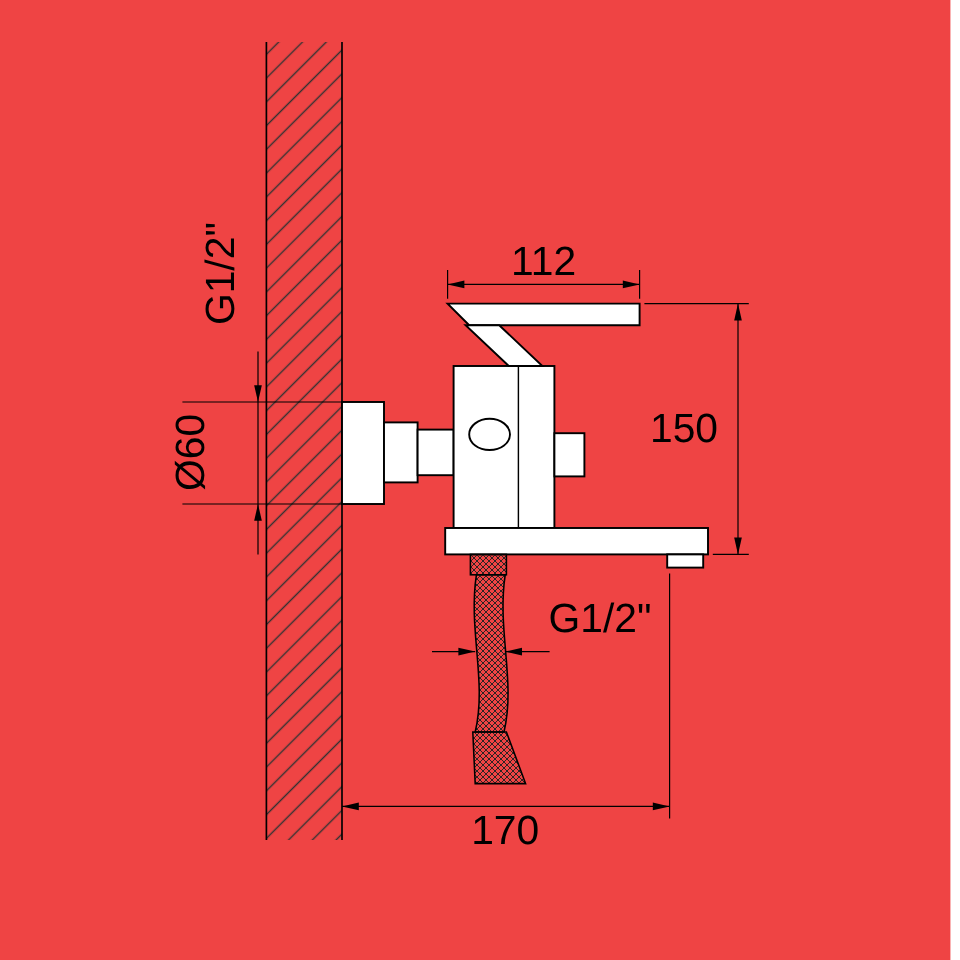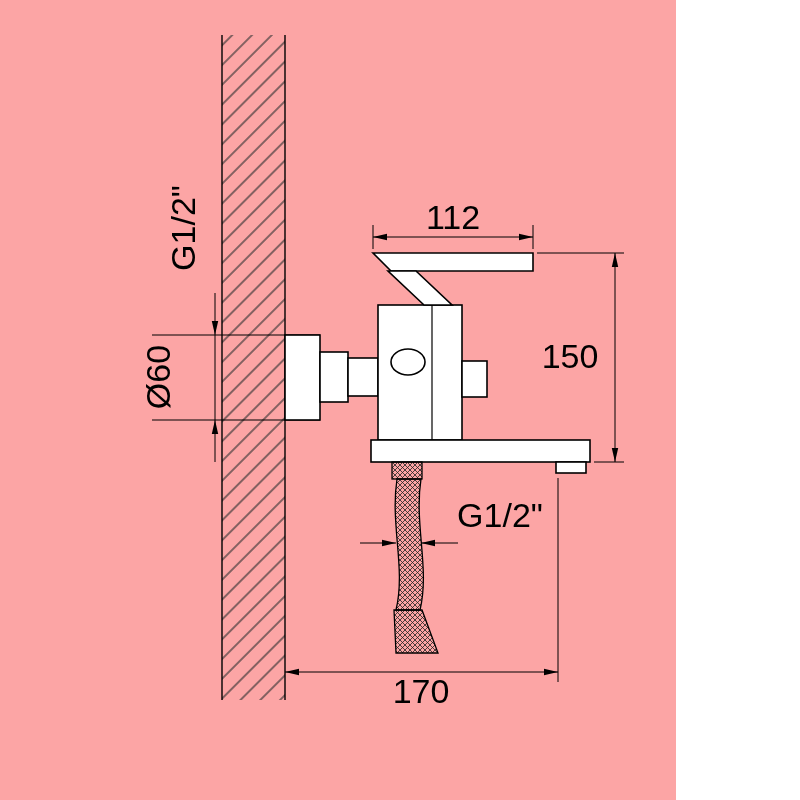--- a/index.html
+++ b/index.html
@@ -1,19 +1,19 @@
 <!DOCTYPE html>
 <html><head>
 <meta charset="utf-8">
 <style>
   html,body{margin:0;padding:0;background:#ffffff;}
   .canvas{
     position:relative;
-    width:676px;height:800px;
-    background:#fca5a5;
+    width:792px;height:800px;
+    background:#ef4444;
     overflow:hidden;
   }
   svg{display:block;}
   text{
     font-family:"Liberation Sans","DejaVu Sans",sans-serif;
     font-size:34px;
     fill:#000000;
   }
 </style>
 </head>

